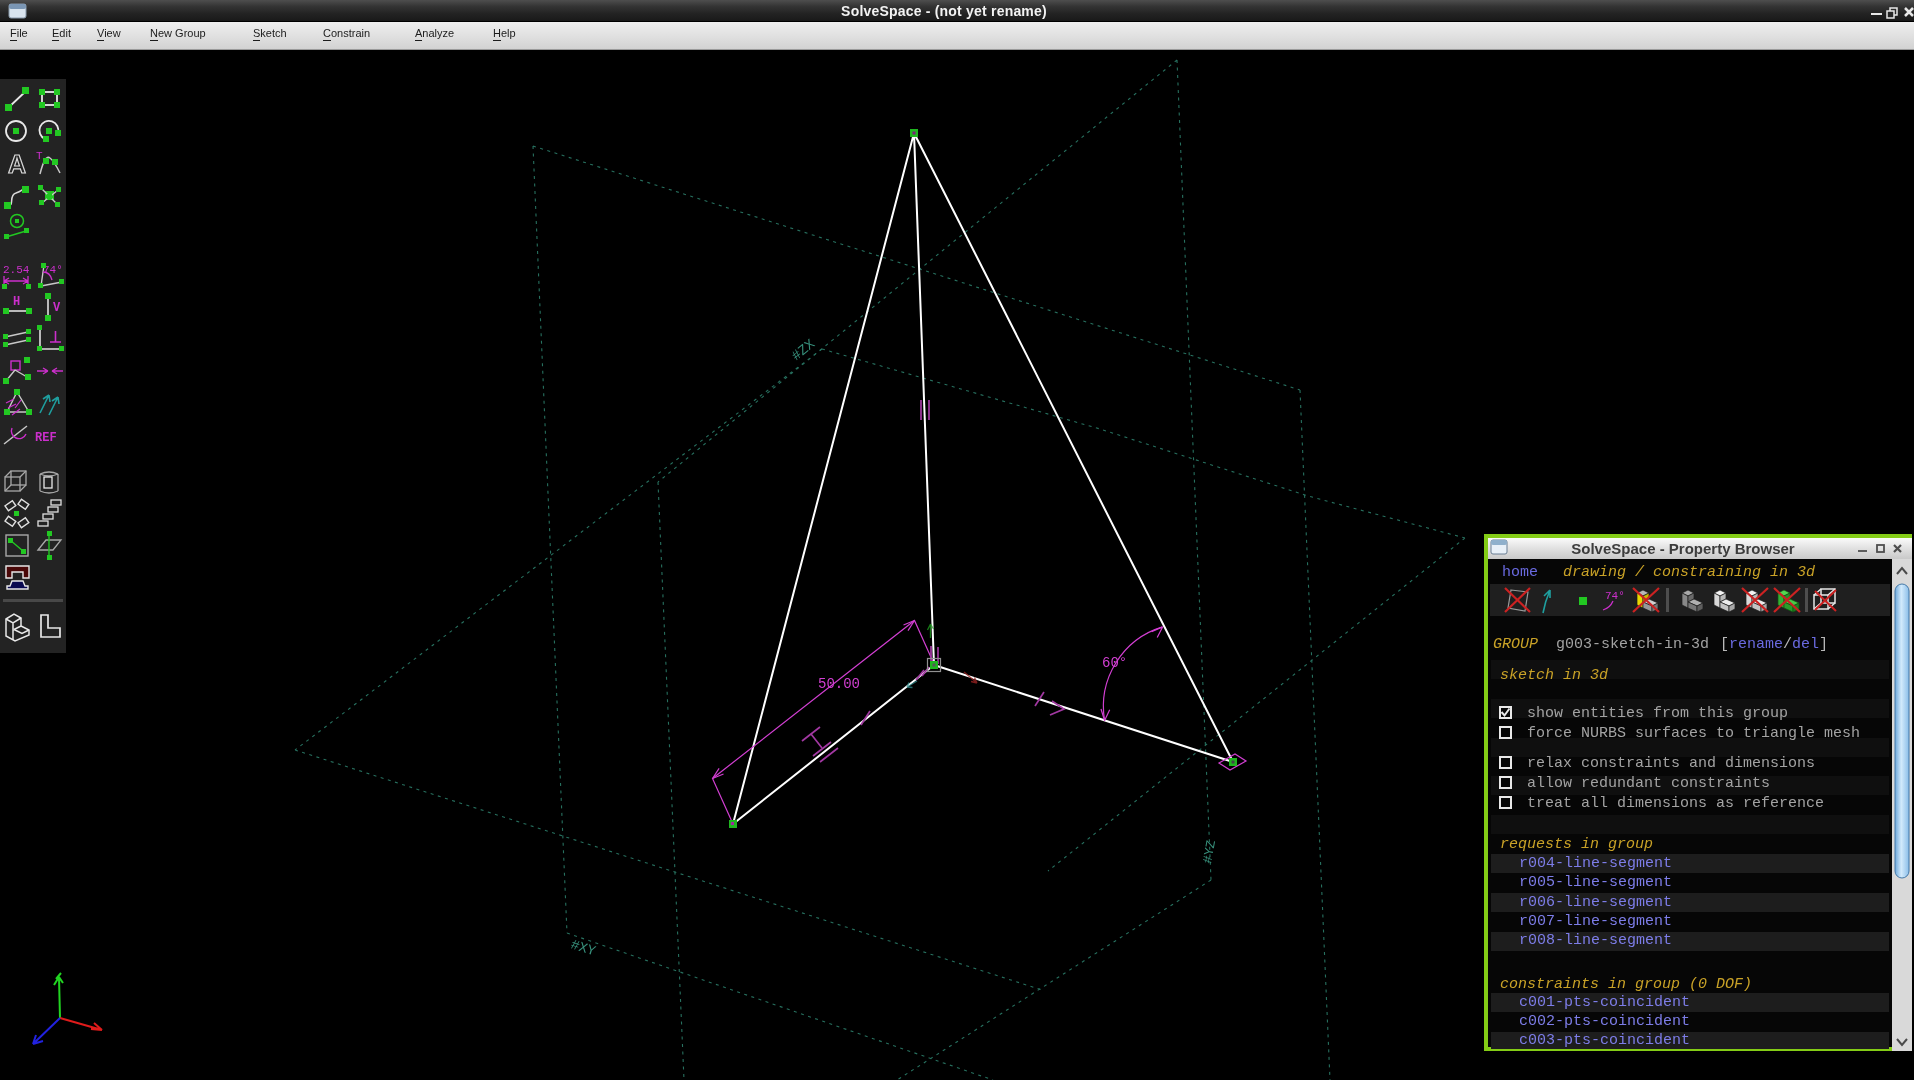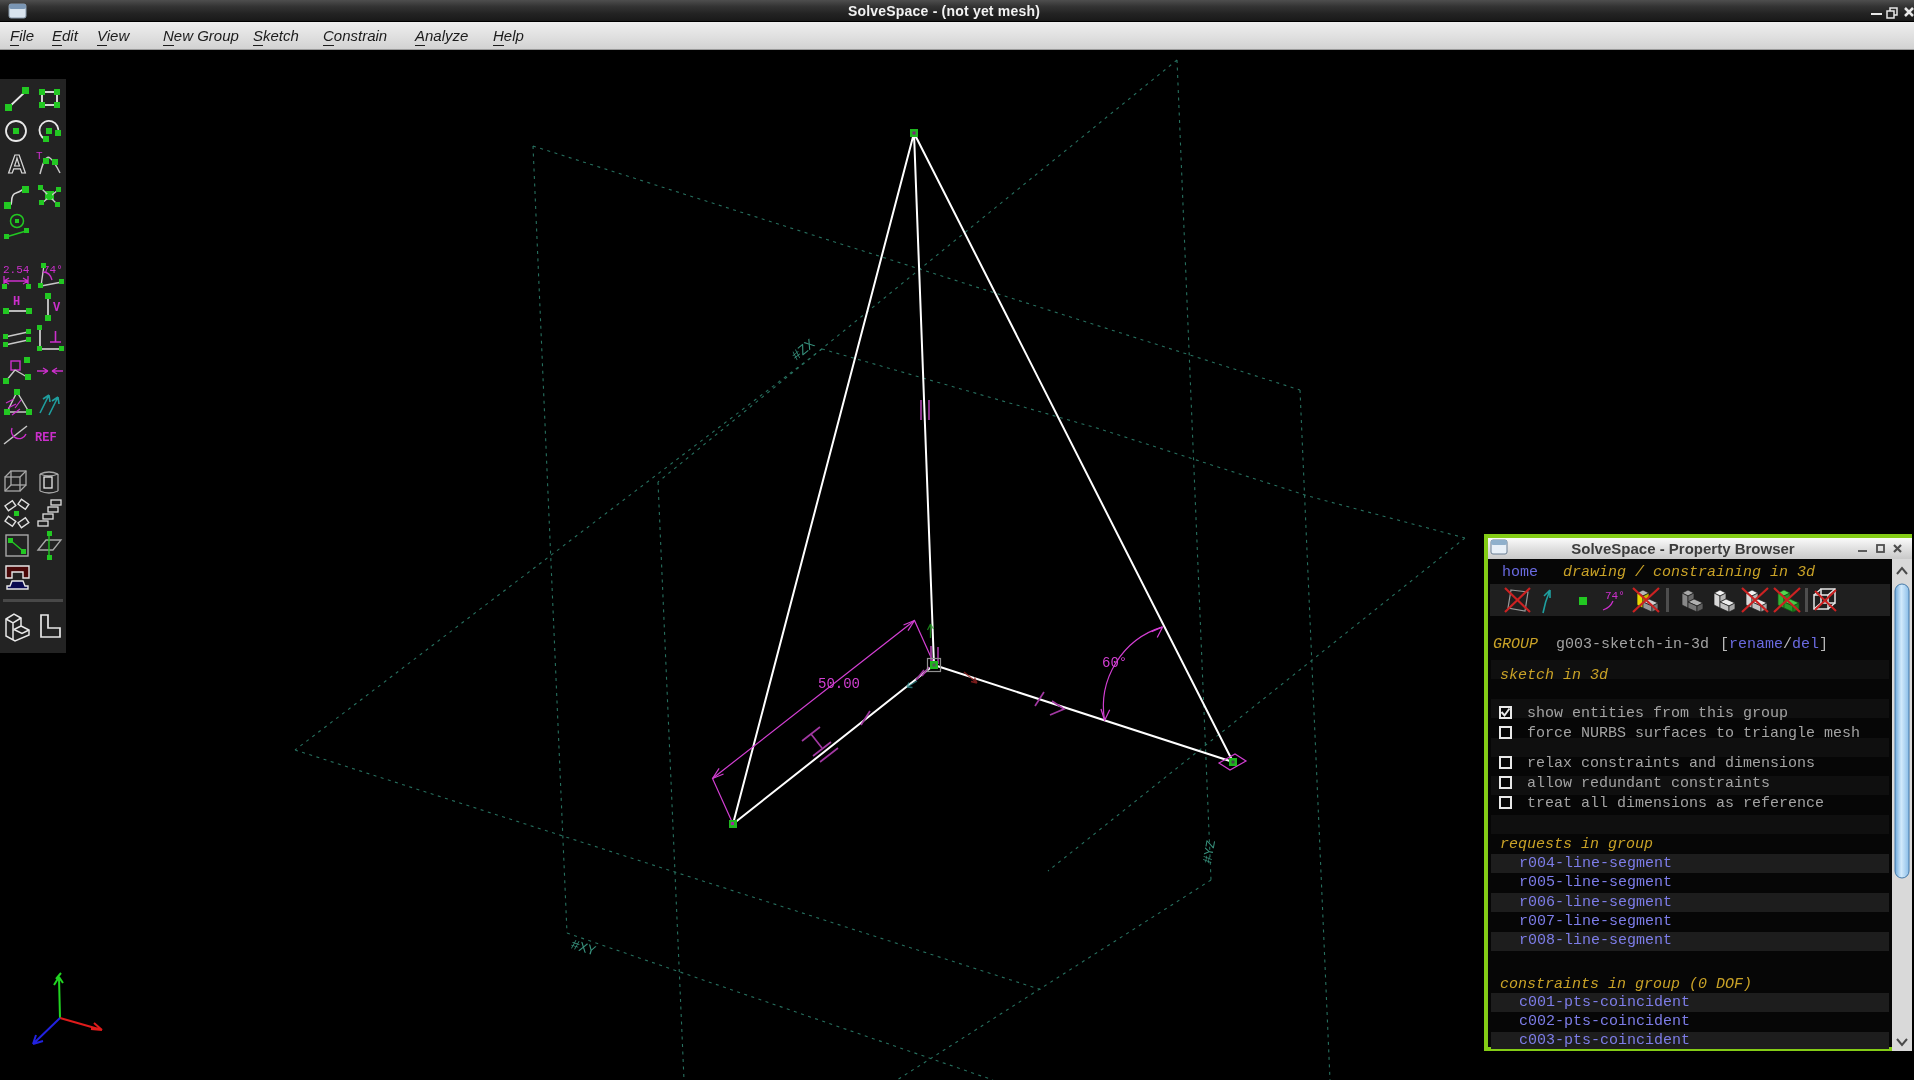--- a/index.html
+++ b/index.html
@@ -6,21 +6,21 @@
   html,body { width:1914px; height:1080px; background:#000; overflow:hidden;
     font-family:"Liberation Sans", sans-serif; position:relative; }
   #titlebar { position:absolute; left:0; top:0; width:1914px; height:22px;
     background:linear-gradient(#4e4e4e 0%, #343434 30%, #232323 65%, #191919 100%);
     border-bottom:1px solid #000; }
   #titletext { position:absolute; left:0; top:3px; width:1888px; text-align:center;
     color:#f2f2f2; font-size:14px; font-weight:bold; letter-spacing:0.2px; }
   #menubar { position:absolute; left:0; top:22px; width:1914px; height:28px;
     background:linear-gradient(#efefef, #dedede 60%, #d2d2d2);
     border-bottom:1px solid #9a9a9a; }
-  .mi { position:absolute; top:5px; font-size:15px; color:#1c1c1c;font-style:italic; }
+  .mi { position:absolute; top:5px; font-size:11px; color:#1c1c1c; }
   .mi u { text-decoration:none; border-bottom:1px solid #1c1c1c; padding-bottom:1px; }
   #canvas { position:absolute; left:0; top:0; }
   #toolbar { position:absolute; left:0; top:79px; width:66px; height:574px; background:#232323; }
   #propwin { position:absolute; left:1484px; top:534px; width:428px; height:517px;
     background:#060606; border:4px solid #84cc16; }
   #pwtitle { position:absolute; left:0; top:0; width:424px; height:21px;
     background:linear-gradient(#fbfbfb, #e3e3e3 45%, #c9c9c9); }
   #pwtitletext { position:absolute; left:0; top:2px; width:390px; text-align:center;
     color:#3c3c3c; font-size:15px; font-weight:bold; }
   .pwrow { position:absolute; font-family:"Liberation Mono", monospace; font-size:15px;
@@ -105,28 +105,28 @@
   <svg width="1914" height="22" style="position:absolute;left:0;top:0">
     <rect x="9" y="4" width="17" height="14" rx="2" fill="#d9e4ee" stroke="#8899aa"></rect>
     <rect x="9" y="4" width="17" height="5" rx="2" fill="#7a96b4"></rect>
     <g stroke="#e8e8e8" stroke-width="2" fill="none">
       <path d="M1871,14 L1882,14"></path>
       <rect x="1890" y="8" width="7" height="7" fill="none" stroke-width="1.5"></rect>
       <rect x="1887" y="11" width="7" height="7" fill="#262626" stroke-width="1.5"></rect>
       <path d="M1905,8 L1913,16 M1913,8 L1905,16" stroke-width="2.5"></path>
     </g>
   </svg>
-  <div id="titletext">SolveSpace - (not yet mesh)</div>
+  <div id="titletext">SolveSpace - (not yet rename)</div>
 </div>
 
 <div id="menubar">
   <span class="mi" style="left:10px"><u>F</u>ile</span>
   <span class="mi" style="left:52px"><u>E</u>dit</span>
   <span class="mi" style="left:97px"><u>V</u>iew</span>
-  <span class="mi" style="left:163px"><u>N</u>ew Group</span>
+  <span class="mi" style="left:150px"><u>N</u>ew Group</span>
   <span class="mi" style="left:253px"><u>S</u>ketch</span>
   <span class="mi" style="left:323px"><u>C</u>onstrain</span>
   <span class="mi" style="left:415px"><u>A</u>nalyze</span>
   <span class="mi" style="left:493px"><u>H</u>elp</span>
 </div>
 
 <div id="toolbar">
 <svg width="66" height="574" viewBox="0 79 66 574">
   <g id="tbicons">
 

